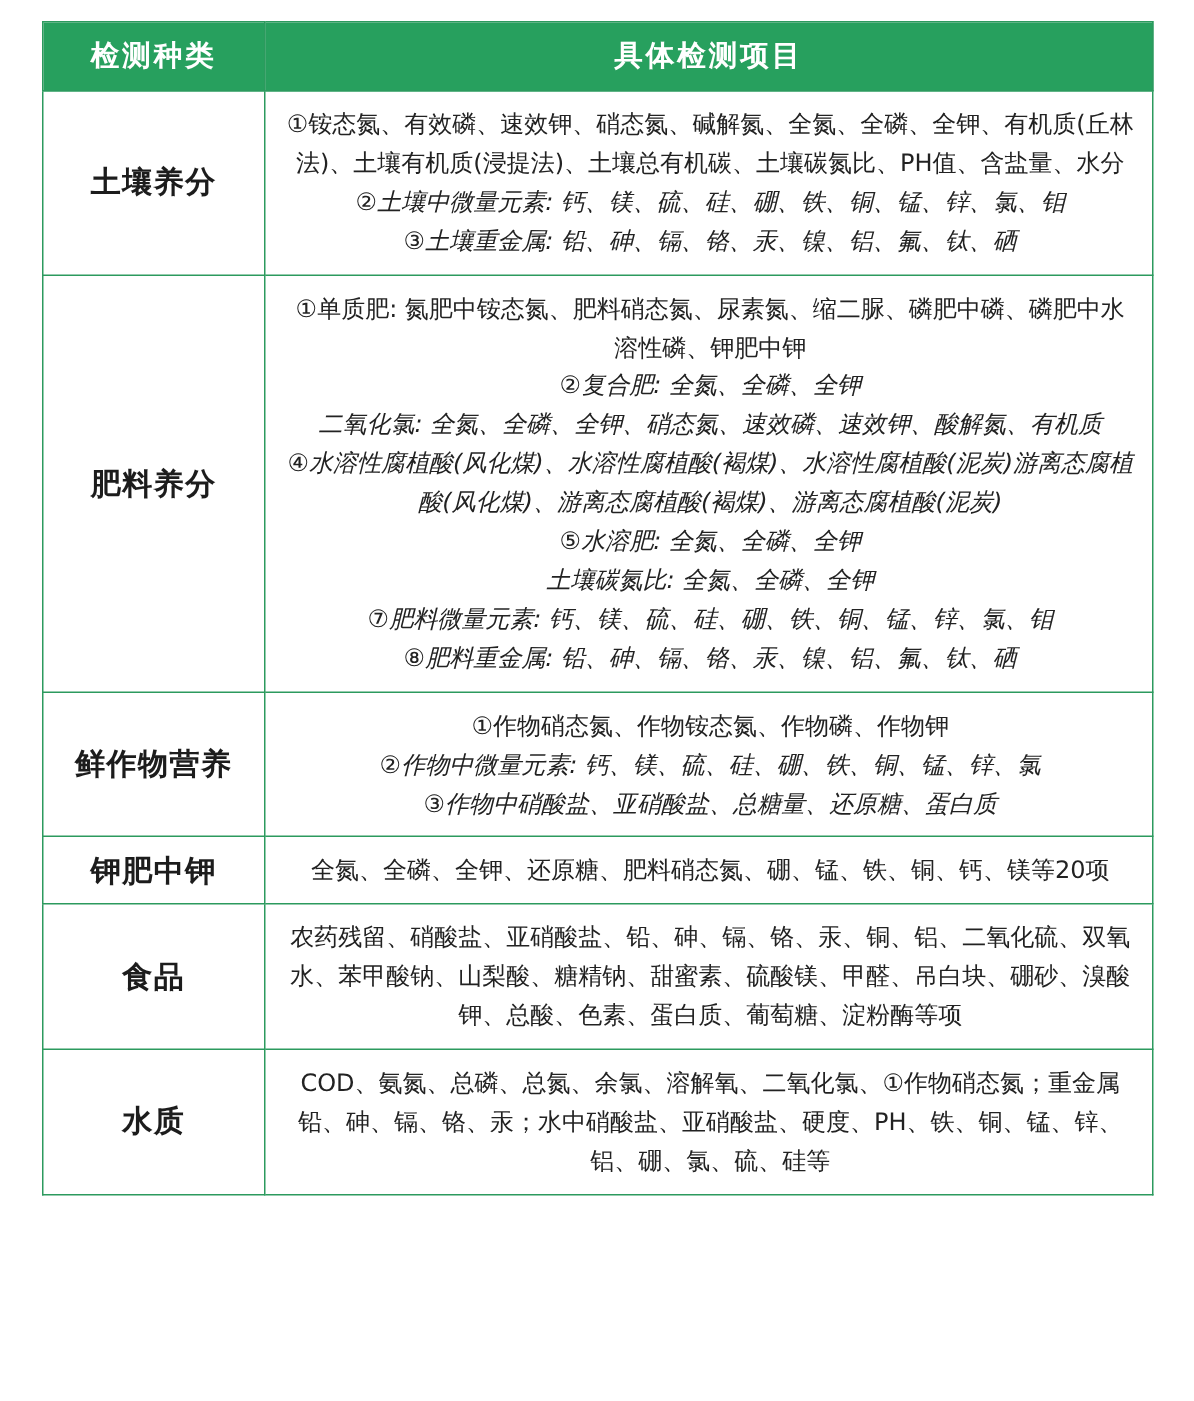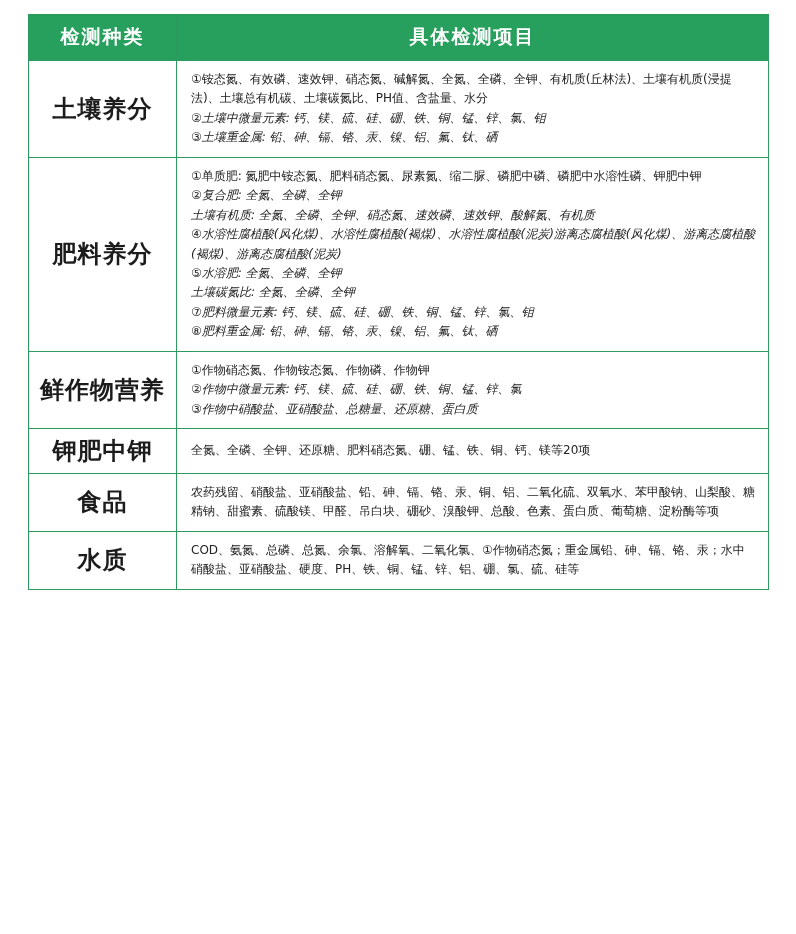--- a/index.html
+++ b/index.html
@@ -38,33 +38,33 @@
     letter-spacing: 2px;
     padding: 9px 0 10px 0;
     text-align: center;
   }
   th.col-kind { width: 148px; }
   th.col-items { width: 592px; }
 
   td.kind-cell {
     width: 148px;
     text-align: center;
-    font-size: 24px;
+    font-size: 20px;
     font-weight: bold;
     letter-spacing: 1px;
     color: #1c1c1c;
     padding: 6px 2px;
   }
   td.items-cell {
     width: 592px;
     padding: 9px 12px 9px 14px;
-    font-size: 12px;
+    font-size: 16px;
     line-height: 1.62;
     color: #222222;
-    text-align: left;
+    text-align: center;
   }
   td.items-cell .line {
     display: block;
     white-space: normal;
   }
   td.items-cell .line + .line {
     margin-top: 0px;
     font-style: italic;
   }
 </style>
@@ -86,21 +86,21 @@
           <span class="line">①铵态氮、有效磷、速效钾、硝态氮、碱解氮、全氮、全磷、全钾、有机质(丘林法)、土壤有机质(浸提法)、土壤总有机碳、土壤碳氮比、PH值、含盐量、水分</span>
           <span class="line">②土壤中微量元素: 钙、镁、硫、硅、硼、铁、铜、锰、锌、氯、钼</span>
           <span class="line">③土壤重金属: 铅、砷、镉、铬、汞、镍、铝、氟、钛、硒</span>
         </td>
       </tr>
       <tr>
         <td class="kind-cell">肥料养分</td>
         <td class="items-cell">
           <span class="line">①单质肥: 氮肥中铵态氮、肥料硝态氮、尿素氮、缩二脲、磷肥中磷、磷肥中水溶性磷、钾肥中钾</span>
           <span class="line">②复合肥: 全氮、全磷、全钾</span>
-          <span class="line">土壤有机质: 全氮、全磷、全钾、硝态氮、速效磷、速效钾、酸解氮、有机质</span>
+          <span class="line">二氧化氯: 全氮、全磷、全钾、硝态氮、速效磷、速效钾、酸解氮、有机质</span>
           <span class="line">④水溶性腐植酸(风化煤)、水溶性腐植酸(褐煤)、水溶性腐植酸(泥炭)游离态腐植酸(风化煤)、游离态腐植酸(褐煤)、游离态腐植酸(泥炭)</span>
           <span class="line">⑤水溶肥: 全氮、全磷、全钾</span>
           <span class="line">土壤碳氮比: 全氮、全磷、全钾</span>
           <span class="line">⑦肥料微量元素: 钙、镁、硫、硅、硼、铁、铜、锰、锌、氯、钼</span>
           <span class="line">⑧肥料重金属: 铅、砷、镉、铬、汞、镍、铝、氟、钛、硒</span>
         </td>
       </tr>
       <tr>
         <td class="kind-cell">鲜作物营养</td>
         <td class="items-cell">

